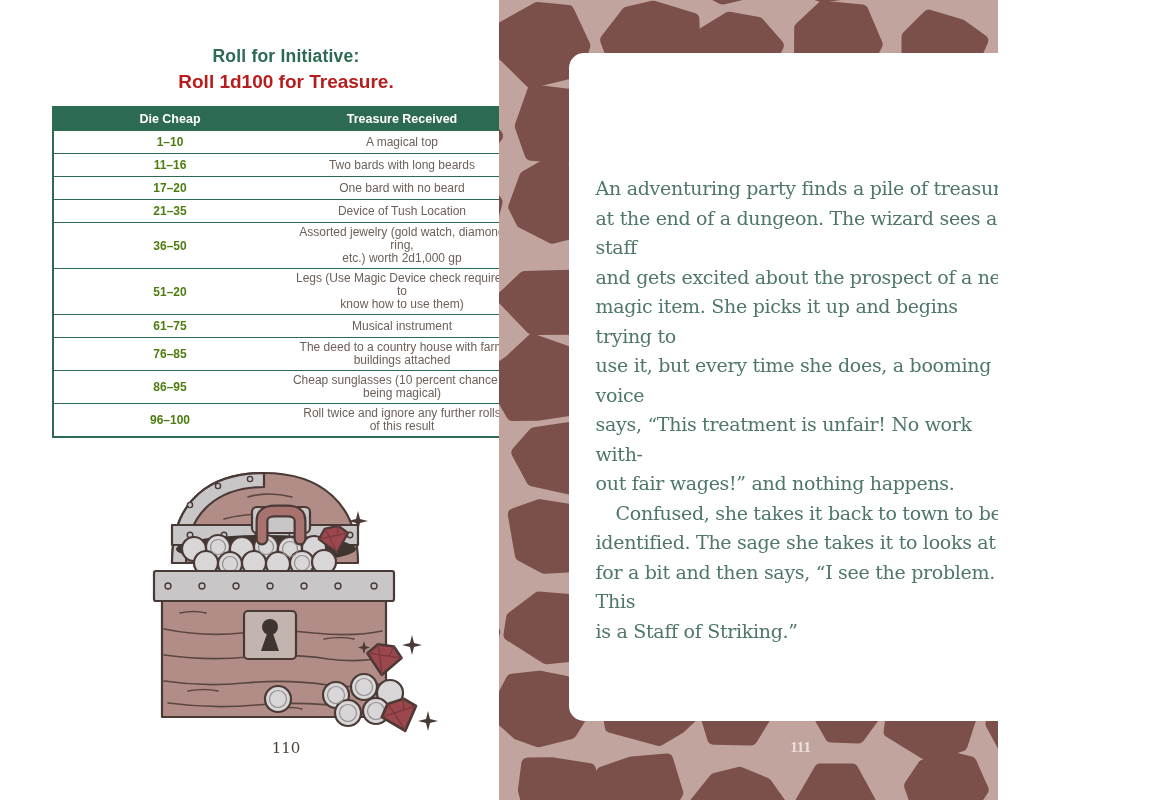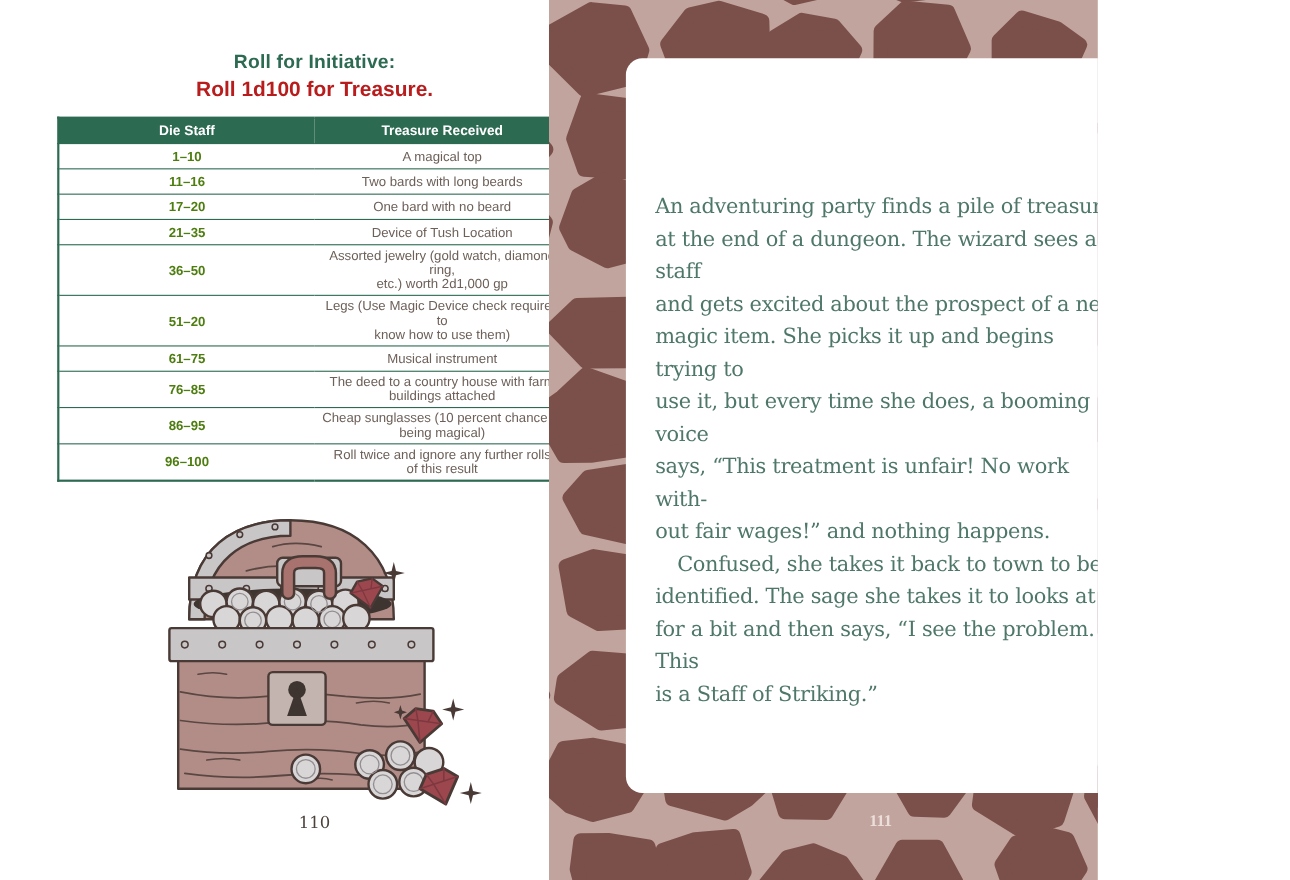--- a/index.html
+++ b/index.html
@@ -48,21 +48,21 @@
 <div class="spread">
 
   <div class="left-page">
     <div class="left-content">
       <div class="title">Roll for Initiative:</div>
       <div class="subtitle">Roll 1d100 for Treasure.</div>
 
       <table class="treasure">
         <thead>
           <tr>
-            <th>Die Staff</th>
+            <th>Die Cheap</th>
             <th>Treasure Received</th>
           </tr>
         </thead>
         <tbody>
           <tr>
             <td class="roll">1–10</td>
             <td class="treasure-cell">A magical top</td>
           </tr>
           <tr>
             <td class="roll">11–16</td>

